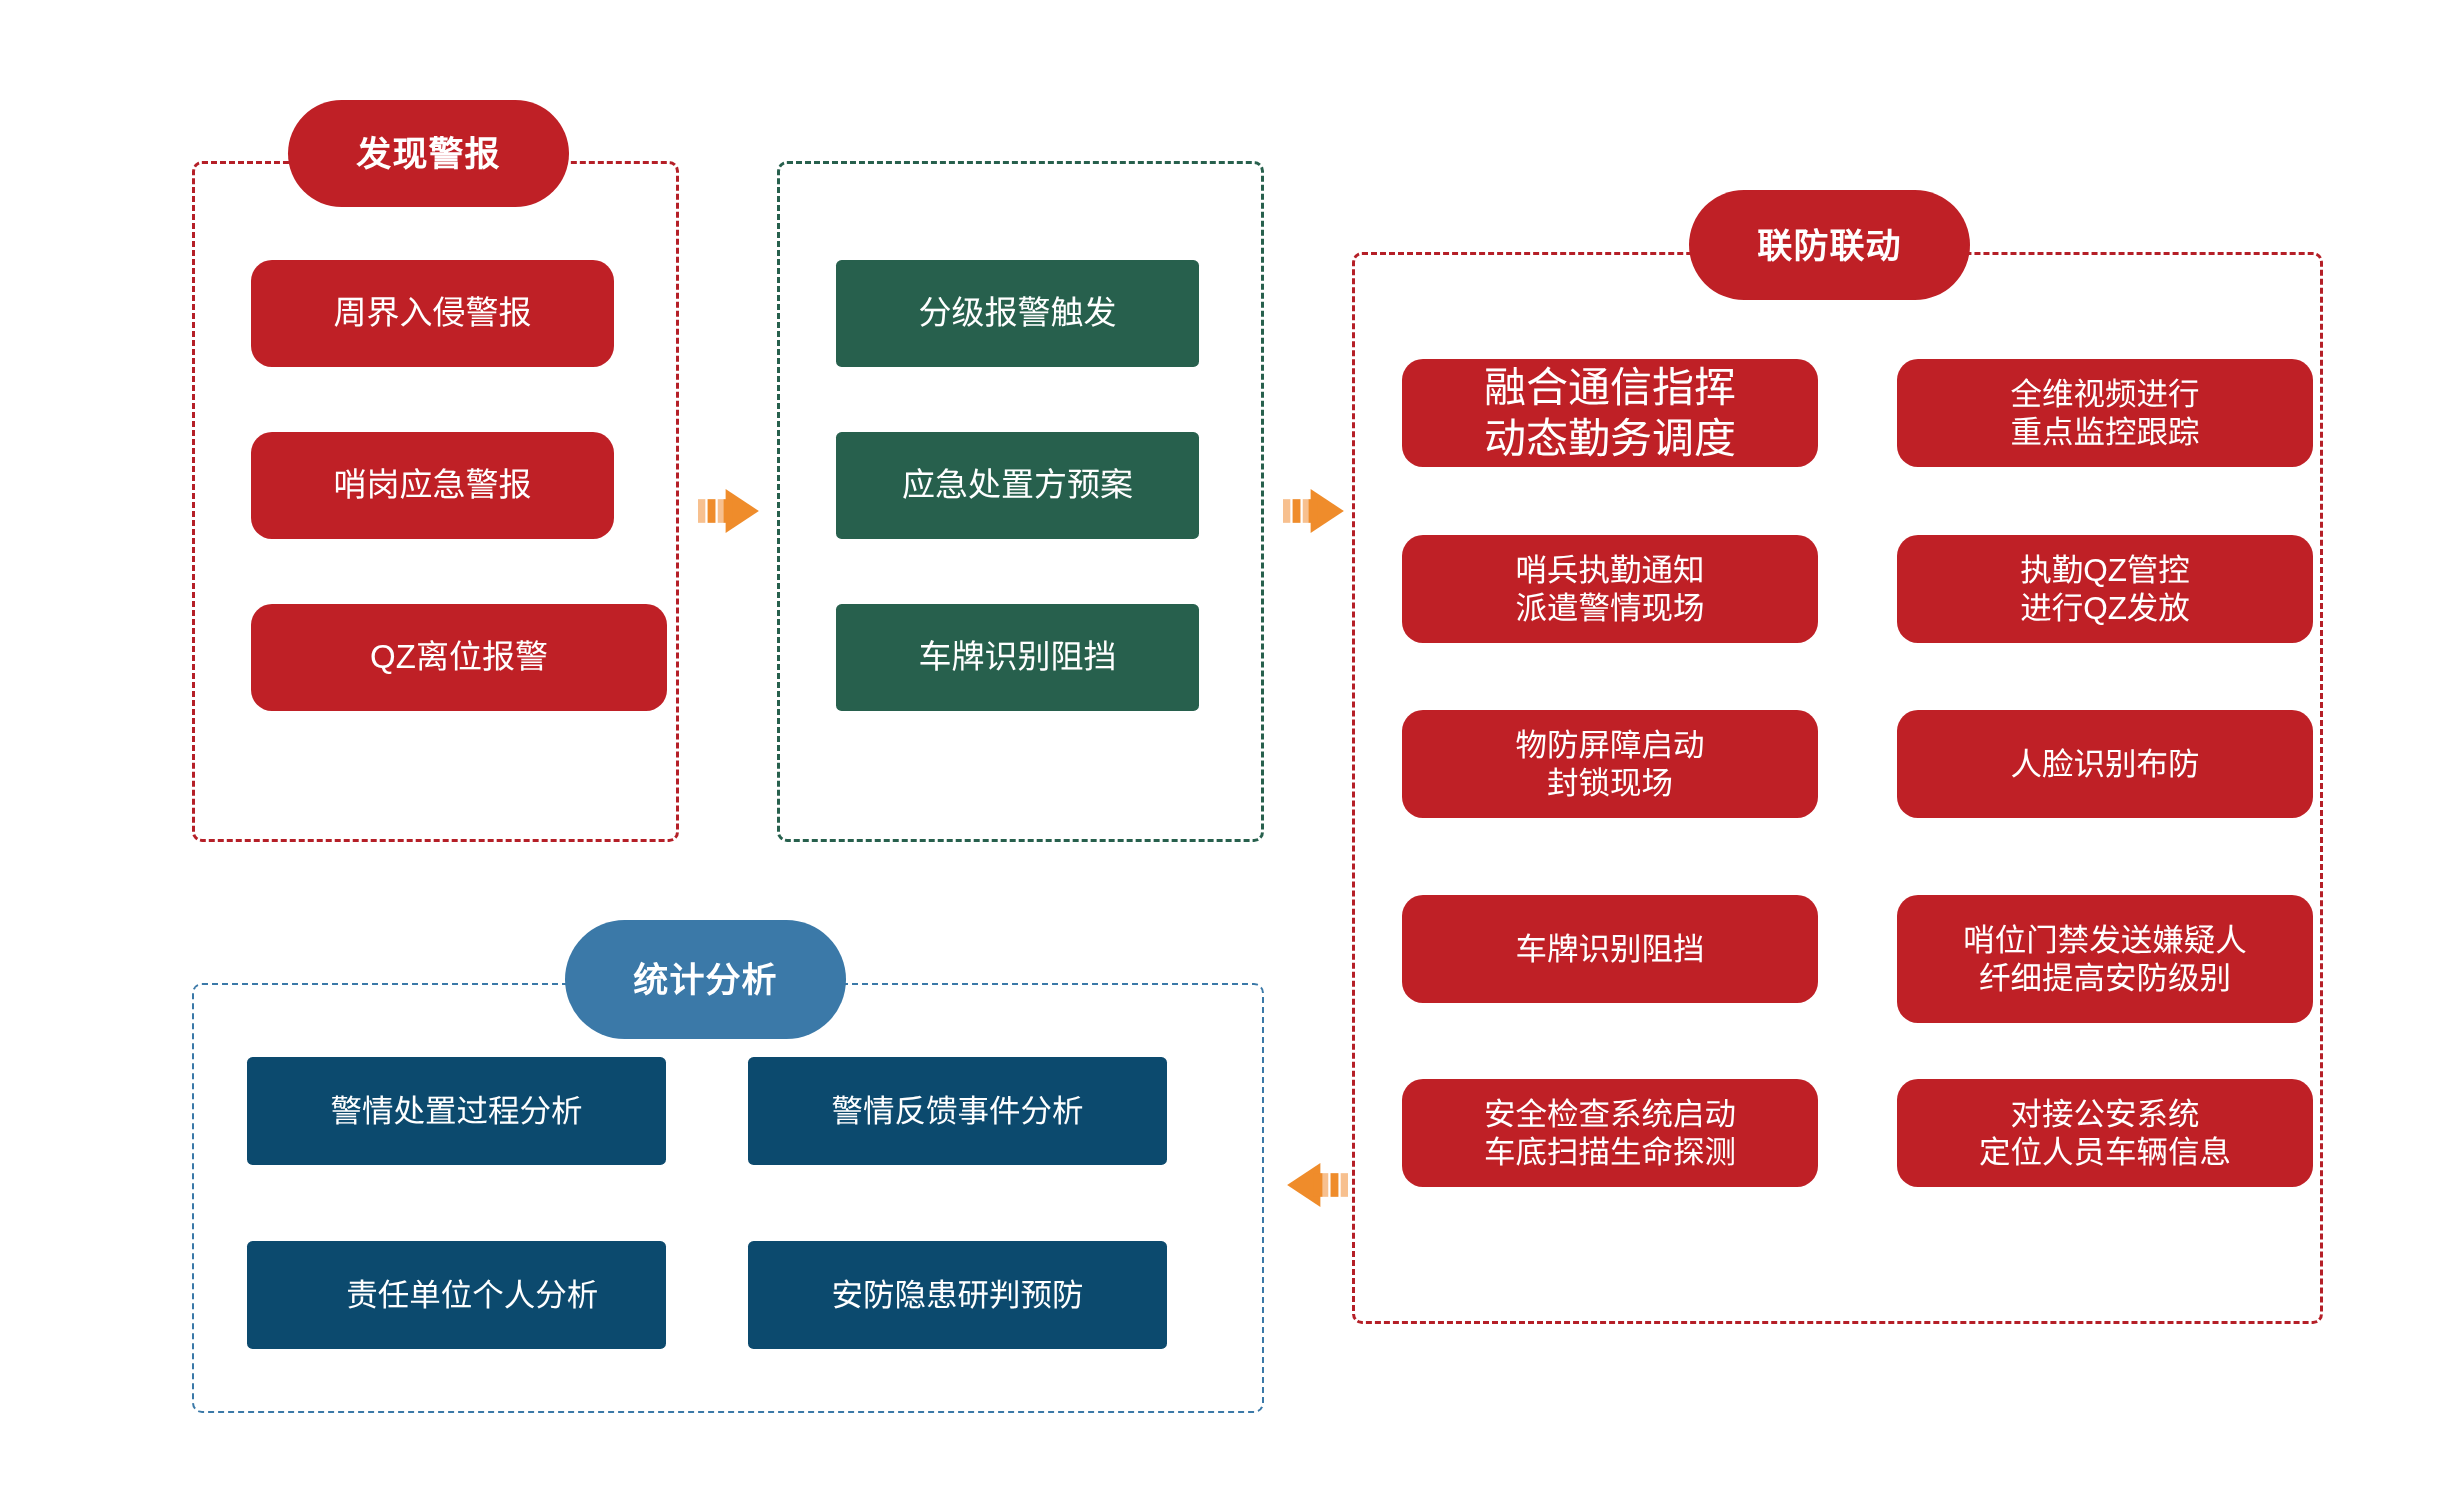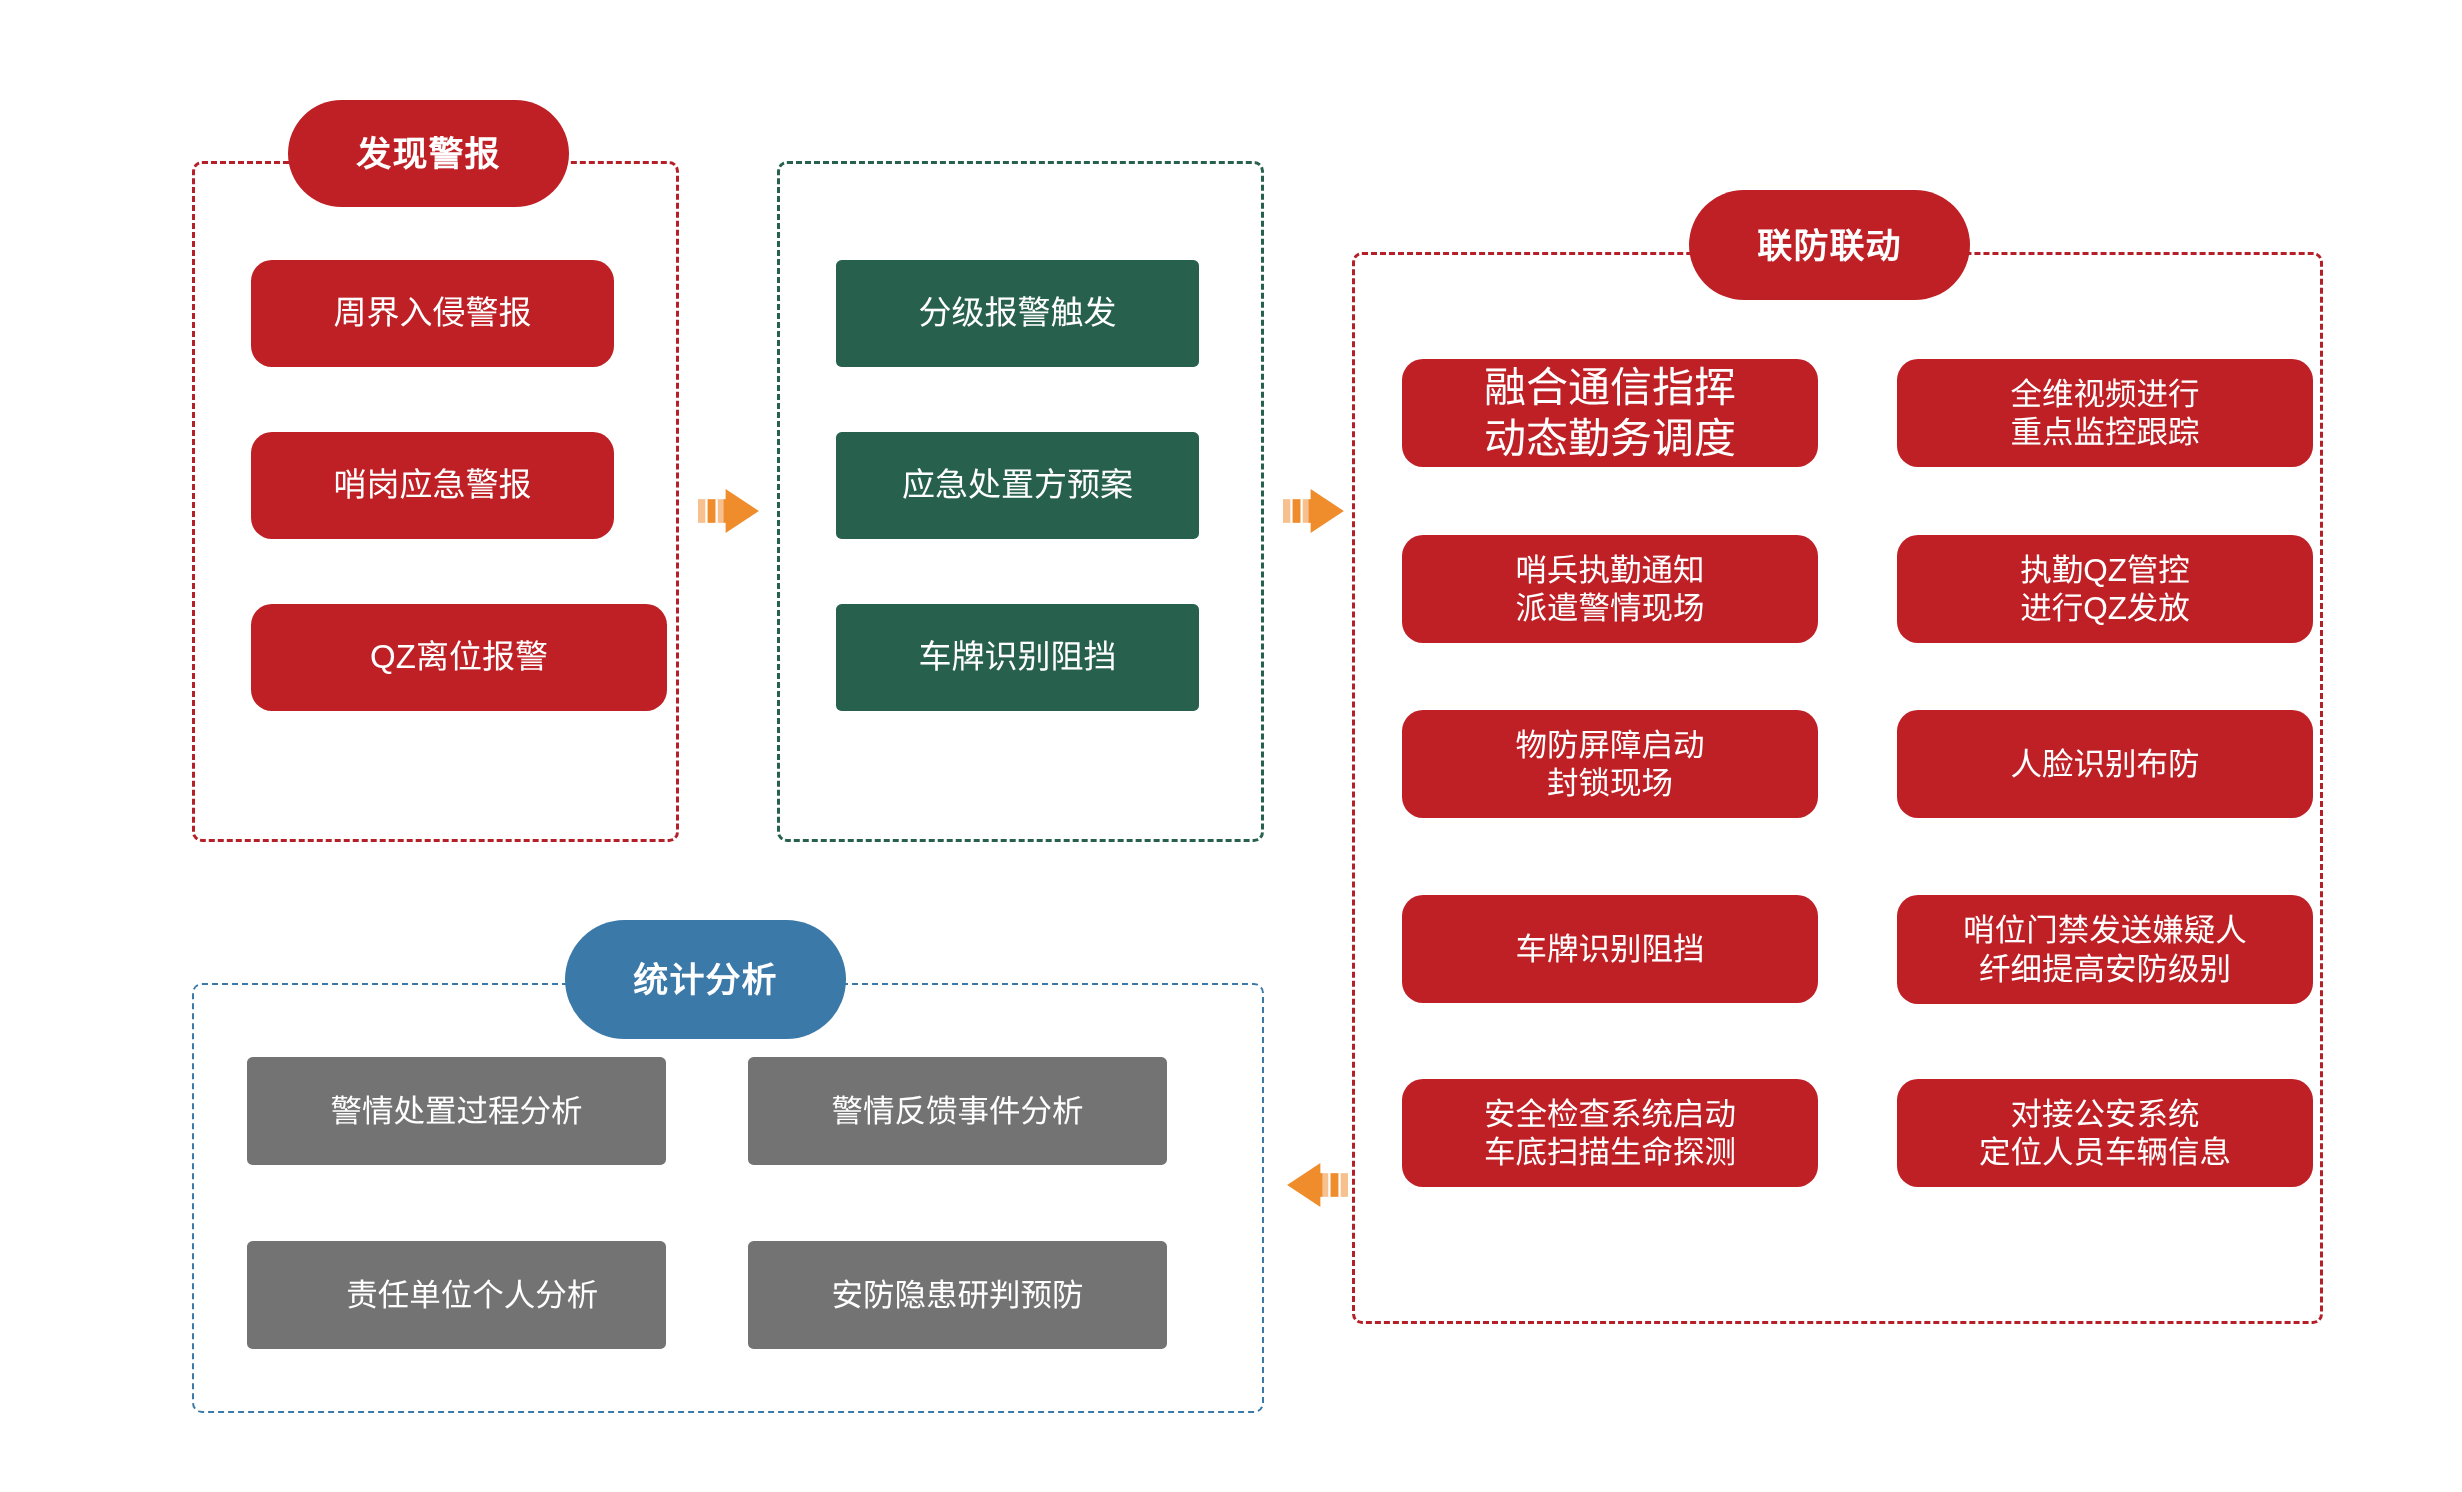--- a/index.html
+++ b/index.html
@@ -64,21 +64,21 @@
     text-align: center;
     color: #ffffff;
     border-radius: 5.6px;
     box-sizing: border-box;
     padding: 2.2px 5.6px;
     line-height: 1.22;
     white-space: pre-line;
   }
   .item-red   { background: #bf2026; border-radius: 21px; }
   .item-green { background: #27604d; }
-  .item-blue  { background: #737373; }
+  .item-blue  { background: #0c4a6e; }
 
   
   .arrow {
     position: absolute;
     z-index: 6;
   }
 </style>
 </head>
 <body>
 
@@ -135,21 +135,21 @@
   <div class="item item-red" style="left:1402px; top:535px; width:416px; height:108px; font-size:31.5px;">哨兵执勤通知
 派遣警情现场</div>
   <div class="item item-red" style="left:1897px; top:535px; width:416px; height:108px; font-size:31.5px;">执勤QZ管控
 进行QZ发放</div>
 
   <div class="item item-red" style="left:1402px; top:710px; width:416px; height:108px; font-size:31.5px;">物防屏障启动
 封锁现场</div>
   <div class="item item-red" style="left:1897px; top:710px; width:416px; height:108px; font-size:31.5px;">人脸识别布防</div>
 
   <div class="item item-red" style="left:1402px; top:895px; width:416px; height:108px; font-size:31.5px;">车牌识别阻挡</div>
-  <div class="item item-red" style="left:1897px; top:895px; width:416px; height:109px; font-size:31.5px;">哨位门禁发送嫌疑人
+  <div class="item item-red" style="left:1897px; top:895px; width:416px; height:128px; font-size:31.5px;">哨位门禁发送嫌疑人
 纤细提高安防级别</div>
 
   <div class="item item-red" style="left:1402px; top:1079px; width:416px; height:108px; font-size:31.5px;">安全检查系统启动
 车底扫描生命探测</div>
   <div class="item item-red" style="left:1897px; top:1079px; width:416px; height:108px; font-size:31.5px;">对接公安系统
 定位人员车辆信息</div>
 
   <div class="arrow" style="left:1286px; top:1159px; width:62px; height:52px;">
     <svg width="62" height="52" viewBox="0 0 110 92" aria-hidden="true">
       <rect x="97" y="25" width="13" height="42" fill="#f7c08f"></rect>

